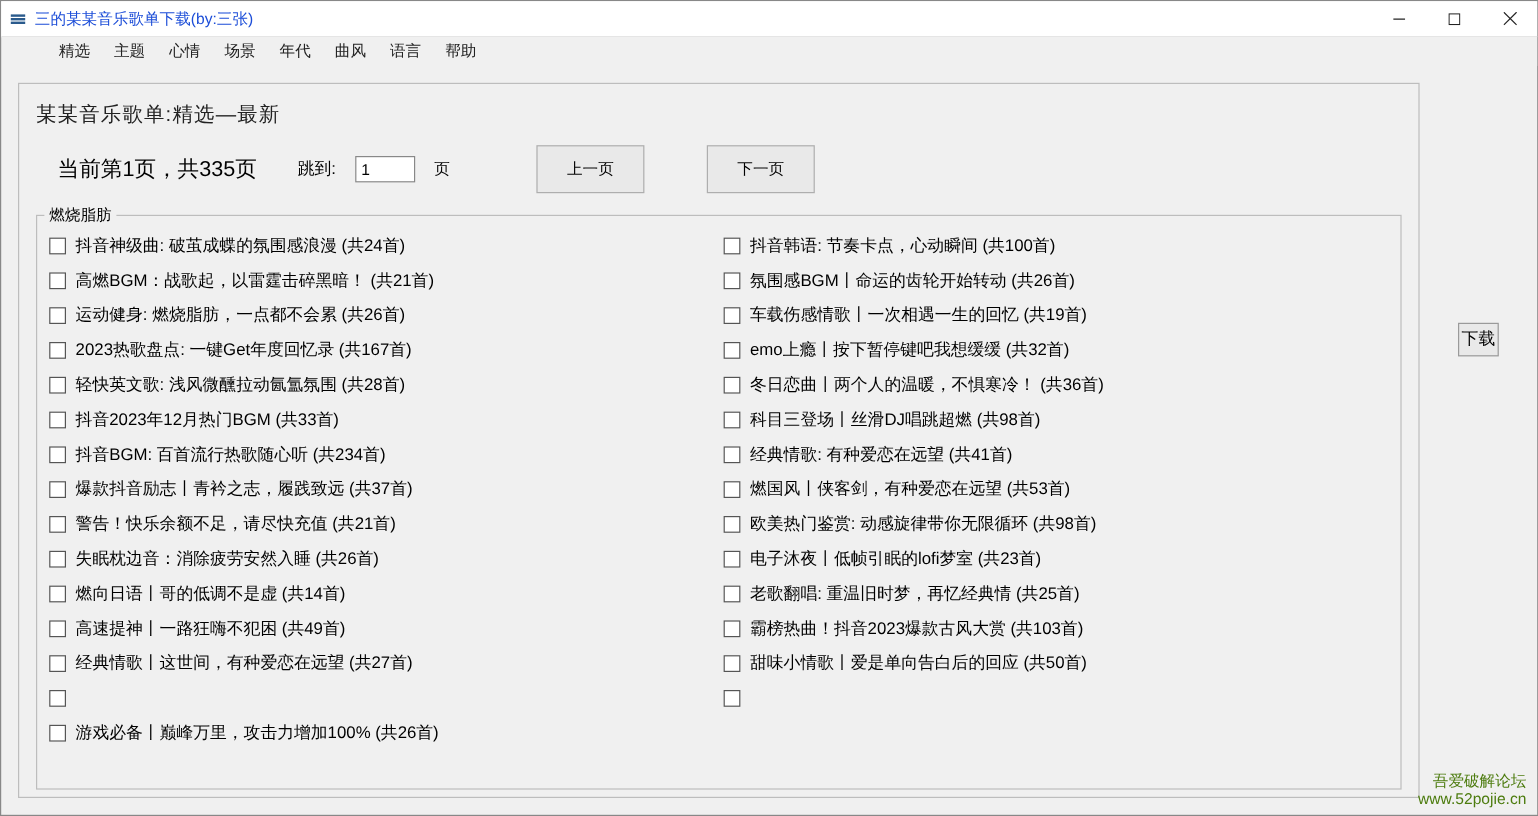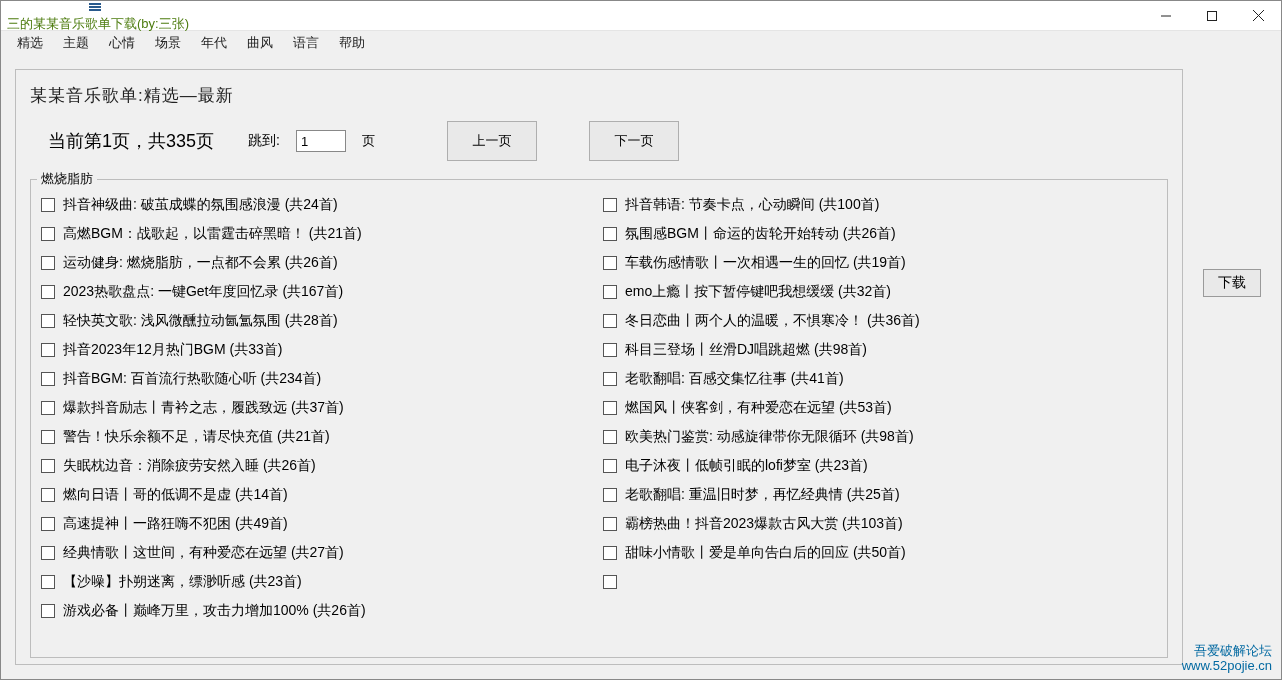--- a/index.html
+++ b/index.html
@@ -20,33 +20,34 @@
   flex-direction: column;
 }
 .titlebar {
   height: 30px;
   background: #fff;
   display: flex;
   align-items: center;
   justify-content: space-between;
   border-bottom: 1px solid #e5e5e5;
 }
-.titlebar-left { display: flex; align-items: center; padding-left: 6px; color: #4d7c0f; font-size: 13px; flex-direction: column; }
+.titlebar-left { display: flex; align-items: center; padding-left: 6px; color: #1d4ed8; font-size: 13px; }
 .titlebar-left .ticon { width:16px; height:16px; margin-right:6px; display:inline-flex; align-items:center; justify-content:center; }
 .titlebar-ctrls { display: flex; }
 .titlebar-ctrls .ctrl { width: 46px; height: 30px; display: flex; align-items: center; justify-content: center; color:#222; }
 .menubar {
   height: 24px;
   background: #f0f0f0;
   display: flex;
   align-items: center;
   padding: 0 8px;
   gap: 4px;
   font-size: 13px;
   color: #222;
+  margin-left: 32px;
 }
 .menubar .mitem { padding: 2px 8px; }
 .client {
   flex: 1;
   display: flex;
   padding: 14px;
   gap: 14px;
 }
 .main-panel {
   flex: 1;
@@ -110,31 +111,31 @@
   flex-shrink: 0;
 }
 .right-panel {
   width: 70px;
   display: flex;
   flex-direction: column;
   align-items: center;
   padding-top: 200px;
 }
 .dl-btn {
-  width: 58px;
+  width: 34px;
   height: 28px;
   border:1px solid #9a9a9a;
   background:#e9e9e9;
   display:flex; align-items:center; justify-content:center;
   font-size: 14px;
 }
 .watermark {
   position:absolute;
   right: 10px; bottom: 6px;
-  color:#0369a1;
+  color:#4d7c0f;
   font-size: 13px;
   text-align:right;
   line-height:1.2;
   pointer-events:none;
 }
 </style>
 </head>
 <body>
 
 <div class="window">
@@ -247,21 +248,20 @@
               <div class="row">
                 <span class="chk"></span>
                 <span>高速提神丨一路狂嗨不犯困   (共49首)</span>
               </div>
               <div class="row">
                 <span class="chk"></span>
                 <span>经典情歌丨这世间，有种爱恋在远望   (共27首)</span>
               </div>
               <div class="row">
                 <span class="chk"></span>
-                <span>【沙噪】扑朔迷离，缥渺听感   (共23首)</span>
               </div>
               <div class="row">
                 <span class="chk"></span>
                 <span>游戏必备丨巅峰万里，攻击力增加100%   (共26首)</span>
               </div>
             </div>
           <div class="col" id="col-right">
               <div class="row">
                 <span class="chk"></span>
                 <span>抖音韩语: 节奏卡点，心动瞬间   (共100首)</span>
@@ -281,21 +281,21 @@
               <div class="row">
                 <span class="chk"></span>
                 <span>冬日恋曲丨两个人的温暖，不惧寒冷！   (共36首)</span>
               </div>
               <div class="row">
                 <span class="chk"></span>
                 <span>科目三登场丨丝滑DJ唱跳超燃   (共98首)</span>
               </div>
               <div class="row">
                 <span class="chk"></span>
-                <span>老歌翻唱: 百感交集忆往事   (共41首)</span>
+                <span>经典情歌: 有种爱恋在远望   (共41首)</span>
               </div>
               <div class="row">
                 <span class="chk"></span>
                 <span>燃国风丨侠客剑，有种爱恋在远望   (共53首)</span>
               </div>
               <div class="row">
                 <span class="chk"></span>
                 <span>欧美热门鉴赏: 动感旋律带你无限循环   (共98首)</span>
               </div>
               <div class="row">

